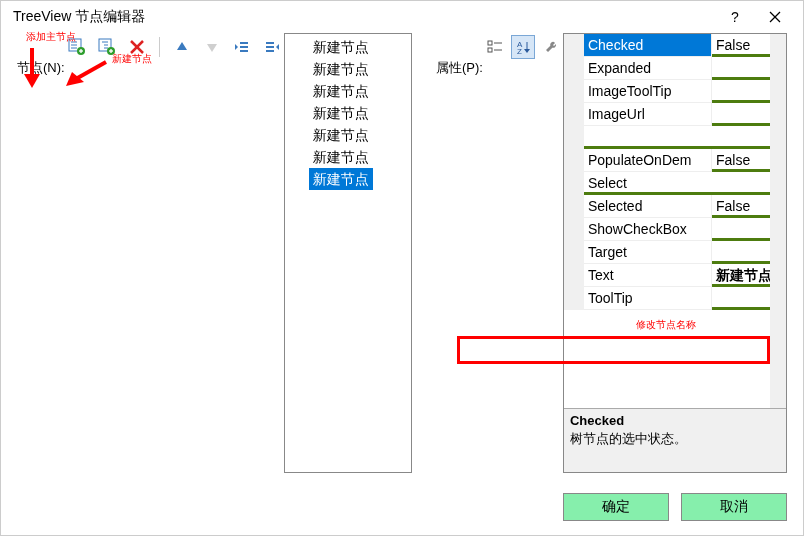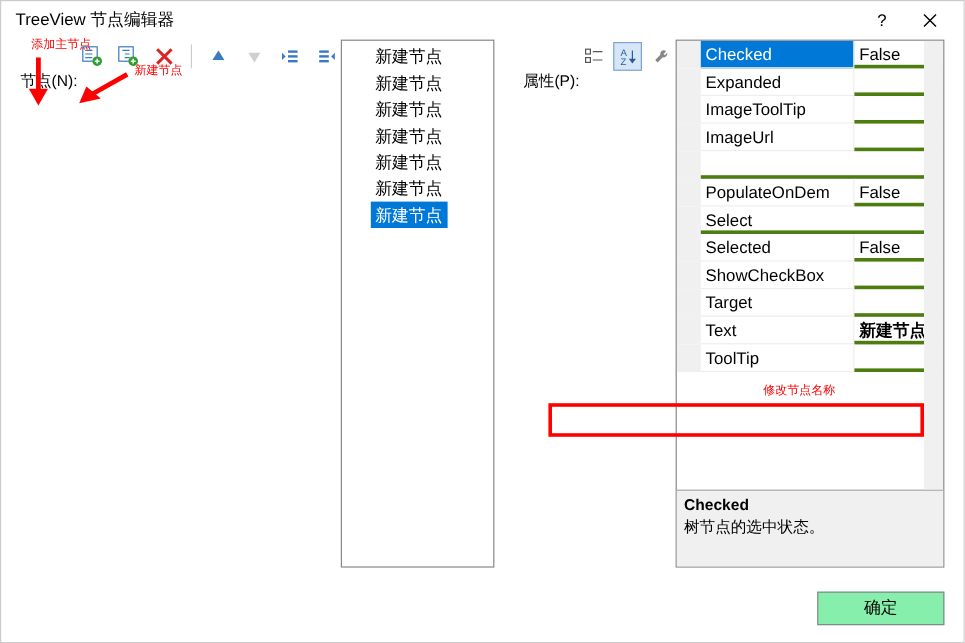--- a/index.html
+++ b/index.html
@@ -411,14 +411,15 @@
         <div class="prop-desc">
           <div class="dname">Checked</div>
           <div>树节点的选中状态。</div>
         </div>
       </div>
     </div>
   </div>
 
   <div class="footer">
     <button class="btn">确定</button>
+    <button class="btn">取消</button>
   </div>
 </div>
 
 </body></html>

